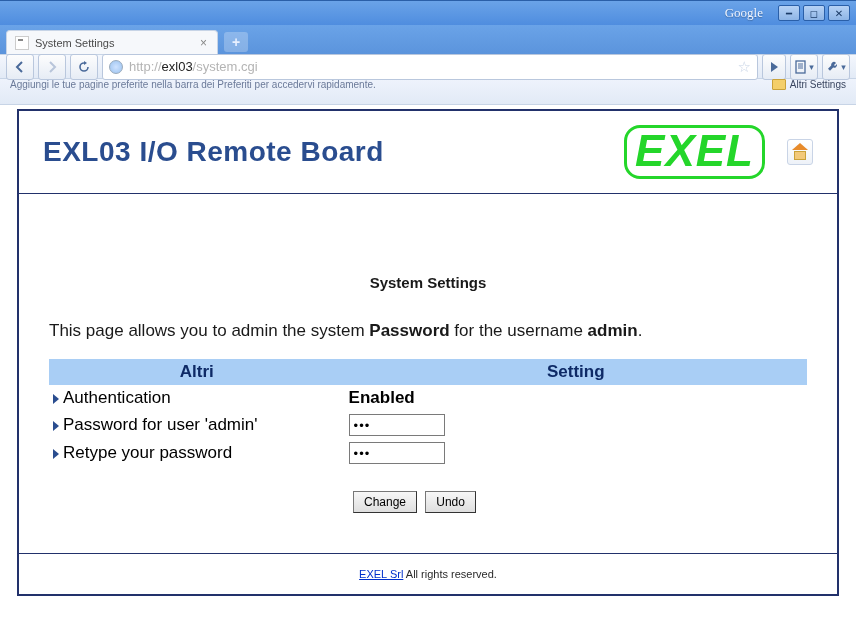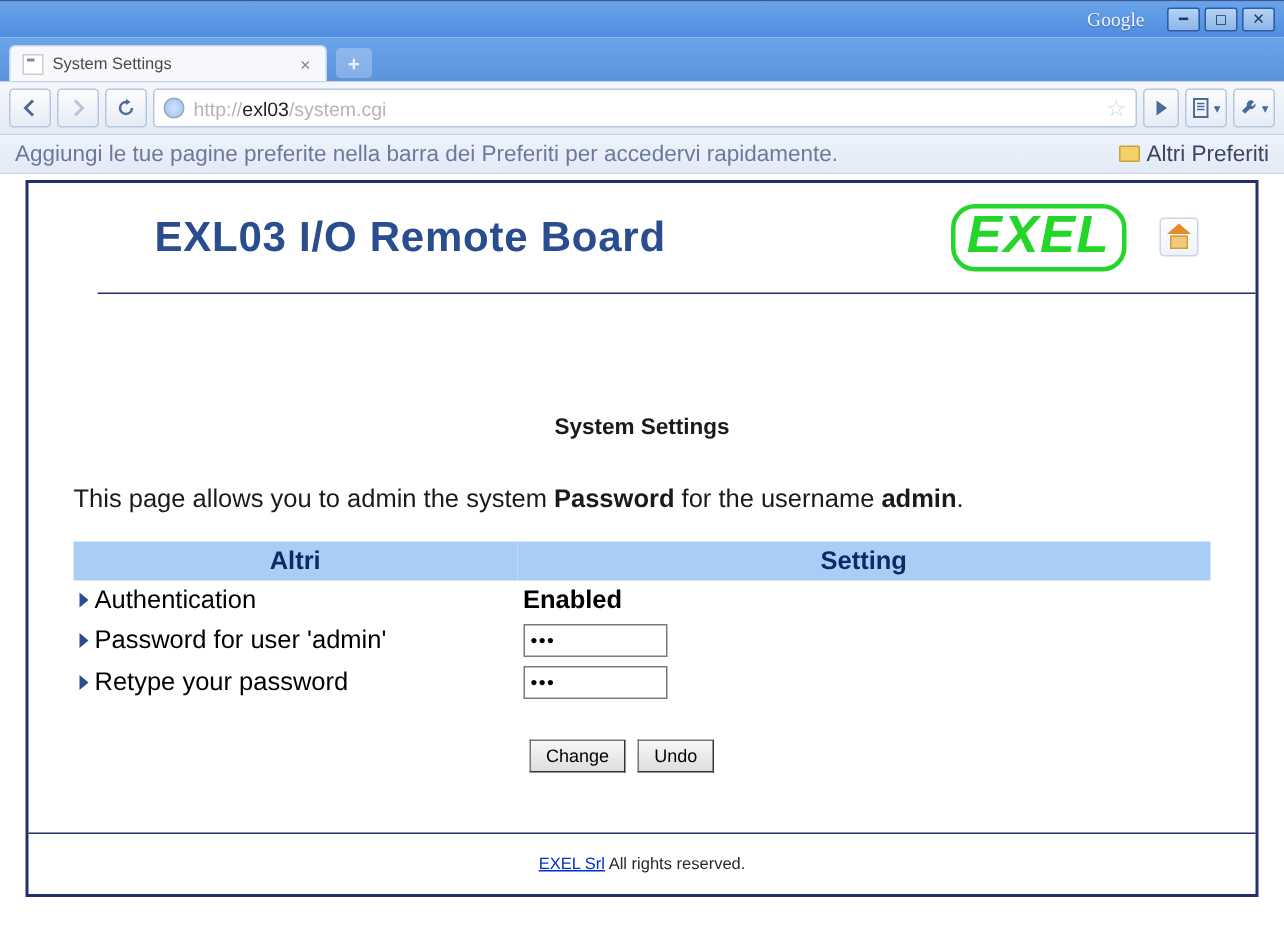--- a/index.html
+++ b/index.html
@@ -71,21 +71,21 @@
     width: 24px; height: 20px; margin-left: 6px;
     background: rgba(255,255,255,0.25);
     border-radius: 3px;
     display: flex; align-items: center; justify-content: center;
     color: #e8f0ff; font-size: 14px; font-weight: bold;
     margin-bottom: 2px;
   }
 
   
   .toolbar {
-    height: 35px;
+    height: 24px;
     background: linear-gradient(#f4f7fd, #e2eaf6);
     display: flex;
     align-items: center;
     padding: 0 6px;
     border-bottom: 1px solid #c7d4e6;
     gap: 4px;
   }
   .tbtn {
     width: 28px; height: 26px;
     background: linear-gradient(#fdfdfd, #e6ecf5);
@@ -116,23 +116,23 @@
   }
   .urlbar .url-muted { color: #b4b4b4; }
   .urlbar .url-host { color: #222; }
   .urlbar .star { margin-left: auto; color: #c8d4e6; font-size: 15px; }
 
   
   .bookbar {
     height: 26px;
     background: linear-gradient(#eef3fc, #e2eaf6);
     display: flex;
-    align-items: center;
+    align-items: flex-start;
     padding: 0 10px;
-    font-size: 15px;
+    font-size: 10px;
     color: #6b7a99;
     border-bottom: 1px solid #c7d4e6;
   }
   .bookbar .right-folder {
     margin-left: auto;
     display: flex; align-items: center;
     color: #3a4660;
   }
   .folder-icon {
     width: 14px; height: 11px; margin-right: 4px;
@@ -149,37 +149,36 @@
     background: #ffffff;
   }
   .page-wrap {
     width: 822px;
     margin: 4px auto 0;
     border: 2px solid #22316b;
   }
   .page-header {
     display: flex;
     align-items: center;
-    padding: 14px 38px;
+    padding: 14px 24px;
     border-bottom: 1px solid #22316b;
-    margin-left: 46px;
   }
   .board-title {
     font-family: Verdana, sans-serif;
     font-weight: bold;
     color: #2a4d8f;
     font-size: 28px;
     letter-spacing: 0.5px;
   }
   .exel-logo {
     margin-left: auto;
     font-family: Verdana, sans-serif;
     font-weight: bold;
     font-style: italic;
-    font-size: 35px;
+    font-size: 44px;
     color: #24d62a;
     border: 3px solid #24d62a;
     padding: 0px 8px 2px;
     border-radius: 16px;
     line-height: 1.05;
     letter-spacing: 1px;
     text-align: right;
   }
   .home-btn {
     width: 26px; height: 26px;
@@ -329,21 +328,21 @@
         <path d="M9 2a3 3 0 0 0-3.8 3.6L2 8.8l2 2 3.2-3.2A3 3 0 0 0 11 4l-2 2-1-1 2-2z" fill="#4a6a9a"></path>
       </svg>
     <span style="font-size:9px;margin-left:1px;color:#4a6a9a">▾</span>
   </div>
 </div>
 
 <div class="bookbar">
   <span>Aggiungi le tue pagine preferite nella barra dei Preferiti per accedervi rapidamente.</span>
   <span class="right-folder">
     <span class="folder-icon"></span>
-    <span>Altri Preferiti</span>
+    <span>Altri Settings</span>
   </span>
 </div>
 
 <div class="viewport">
   <div class="page-wrap">
 
     <div class="page-header">
       <span class="board-title">EXL03 I/O Remote Board</span>
       <span class="exel-logo">EXEL</span>
       <span class="home-btn">

